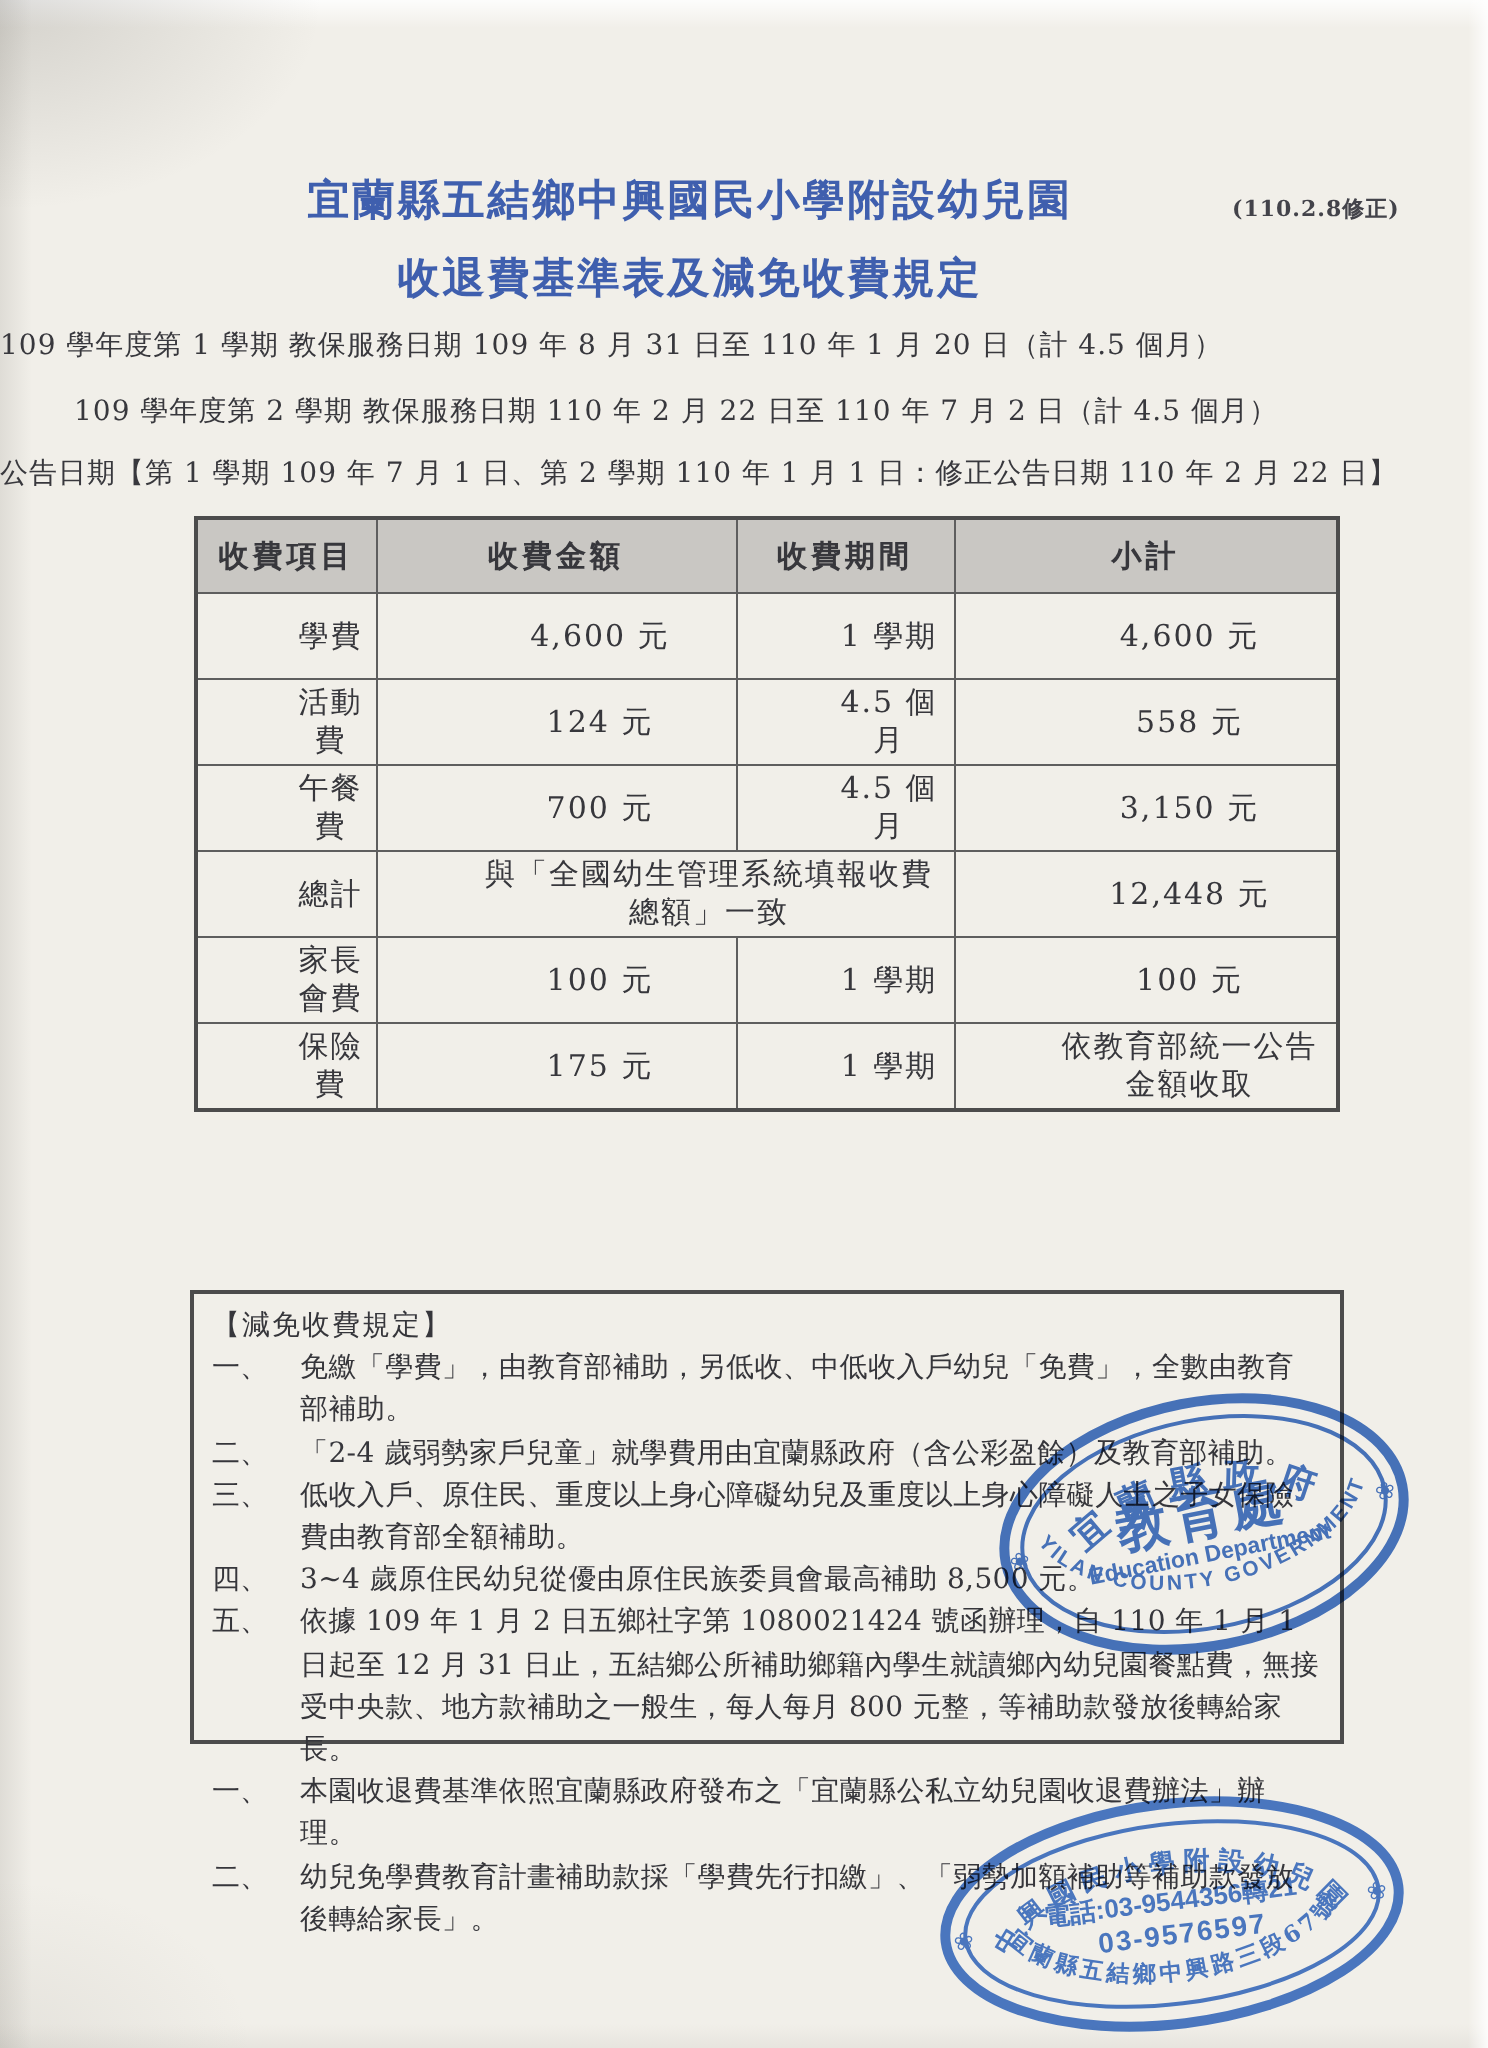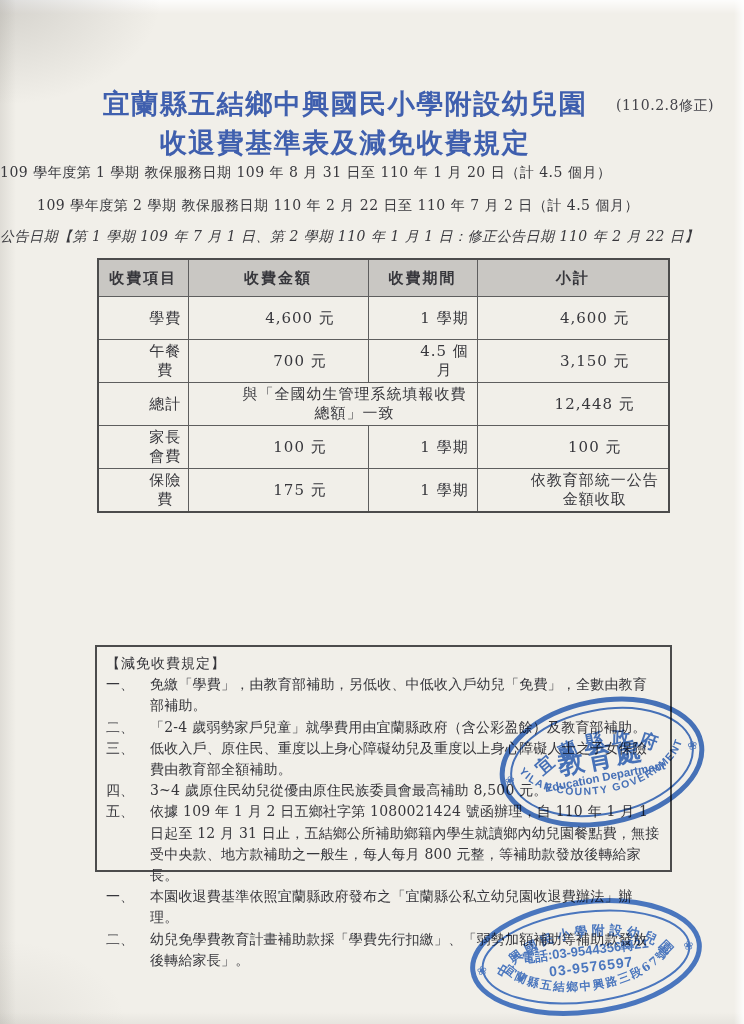--- a/index.html
+++ b/index.html
@@ -10,28 +10,28 @@
     background:
       radial-gradient(ellipse 230px 150px at 0% 0%, rgba(95,92,86,.20), transparent 70%),
       radial-gradient(ellipse 180px 120px at 0% 100%, rgba(120,115,105,.10), transparent 70%),
       linear-gradient(90deg, rgba(110,106,98,.14), rgba(110,106,98,0) 16px),
       linear-gradient(270deg, rgba(255,255,255,.85), rgba(255,255,255,0) 10px),
       linear-gradient(180deg, rgba(255,255,255,.85), rgba(255,255,255,0) 14px),
       linear-gradient(0deg, rgba(140,135,128,.10), rgba(140,135,128,0) 12px),
       #f1efe9;
   }
   .abs{position:absolute;}
-  .title{left:0;width:690px;text-align:center;font-weight:bold;color:#3f5fae;font-size:27px;letter-spacing:1.5px;}
+  .title{left:0;width:690px;text-align:center;font-weight:bold;color:#3f5fae;font-size:21px;letter-spacing:1.5px;}
   .title1{top:86px;}
   .title2{top:125px;}
-  .rev{top:97px;left:616px;font-size:14px;color:#43434a;letter-spacing:.5px;}
+  .rev{top:97px;left:616px;font-size:11px;color:#43434a;letter-spacing:.5px;font-weight:bold;}
   .infoline{left:0;width:690px;text-align:left;font-size:14px;letter-spacing:.5px;color:#38383d;}
   .sem1{top:164px;}
   .sem2{top:197px;padding-left:37px;}
-  .announce{top:228px;width:700px;font-style:italic;}
+  .announce{top:228px;width:700px;}
 
   table.fee-table{
     position:absolute;left:97px;top:258px;width:571px;
     border-collapse:collapse;table-layout:fixed;font-size:15px;color:#37373c;
     border:2px solid #4c4c4c;
   }
   .fee-table th,.fee-table td{
     border:1px solid #5e5e5e;text-align:center;vertical-align:middle;
     padding:0 4px;overflow:hidden;
   }
@@ -87,20 +87,26 @@
       </tr>
     </thead>
     <tbody>
       <tr>
         <td>學費</td>
         <td>4,600 元</td>
         <td>1 學期</td>
         <td>4,600 元</td>
       </tr>
       <tr>
+        <td>活動費</td>
+        <td>124 元</td>
+        <td>4.5 個月</td>
+        <td>558 元</td>
+      </tr>
+      <tr>
         <td>午餐費</td>
         <td>700 元</td>
         <td>4.5 個月</td>
         <td>3,150 元</td>
       </tr>
       <tr>
         <td>總計</td>
         <td colspan="2">與「全國幼生管理系統填報收費總額」一致</td>
         <td>12,448 元</td>
       </tr>

